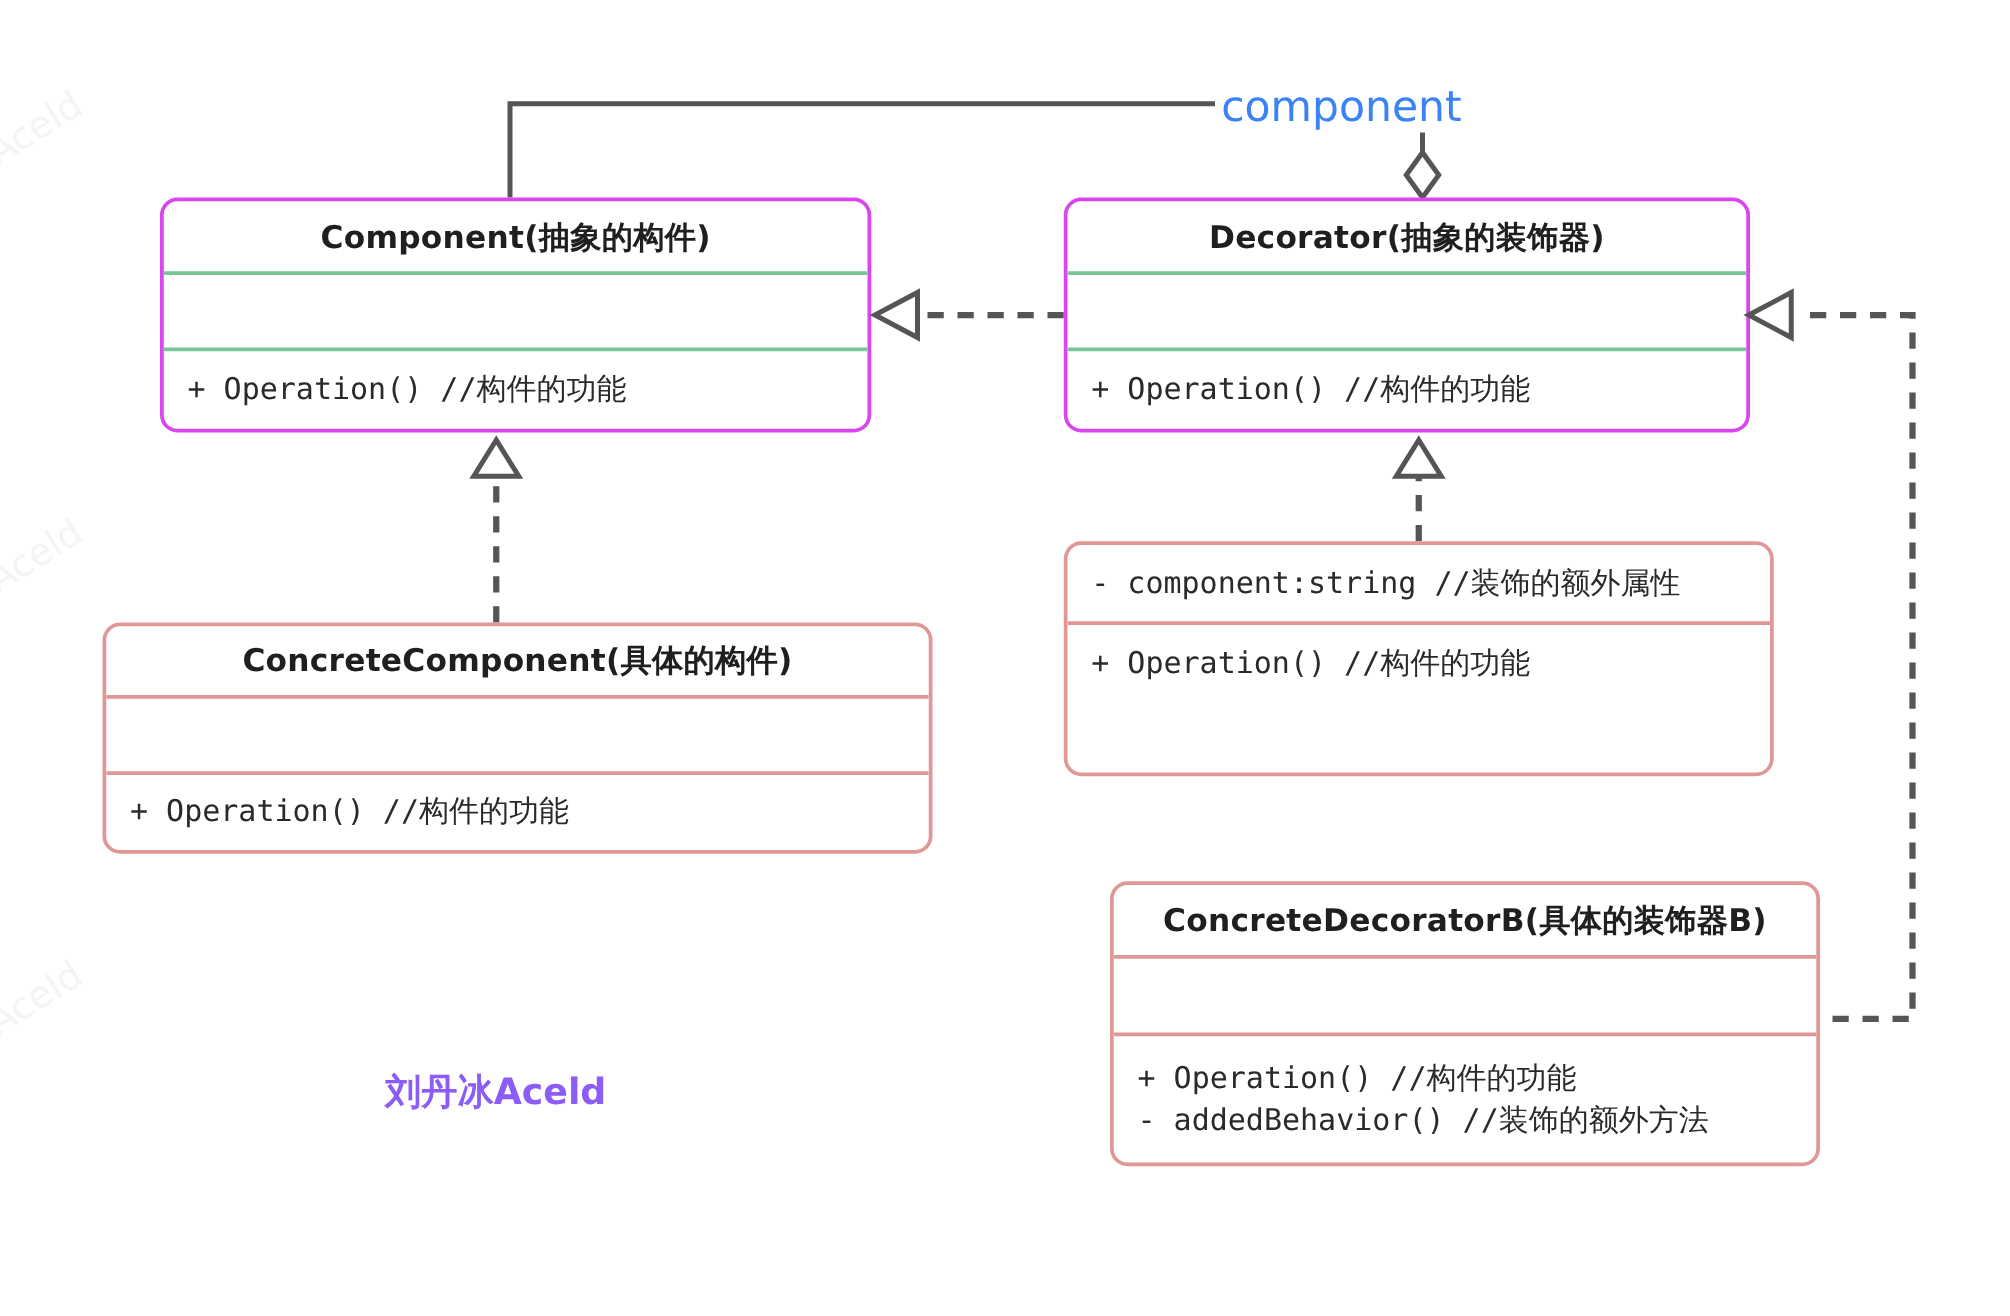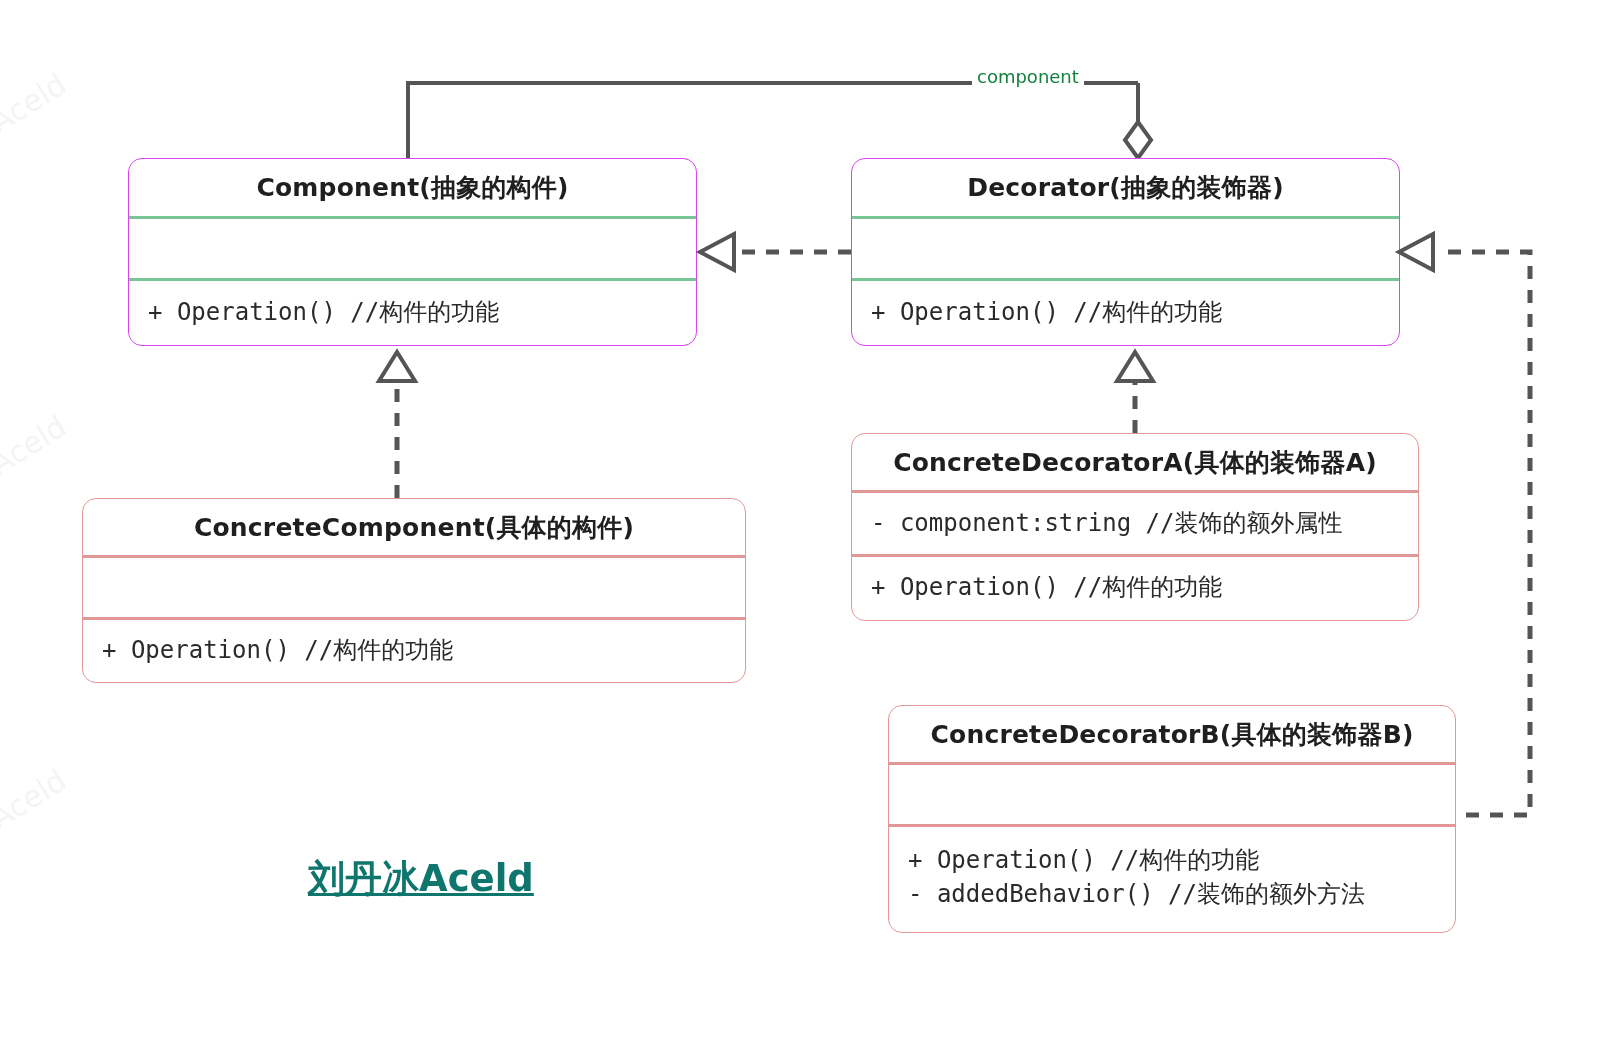--- a/index.html
+++ b/index.html
@@ -16,21 +16,21 @@
     width: 1608px;
     height: 1053px;
     background: #ffffff;
     overflow: hidden;
   }
 
   
   .uml-box {
     position: absolute;
     box-sizing: border-box;
-    border: 1px solid #d946ef;
+    border: 3px solid #d946ef;
     border-radius: 14px;
     background: #ffffff;
     display: flex;
     flex-direction: column;
     overflow: hidden;
     z-index: 5;
   }
   .uml-box.red {
     border-color: #e29797;
   }
@@ -84,38 +84,37 @@
     width: 1608px;
     height: 1053px;
     z-index: 8;
     pointer-events: none;
   }
 
   
   .edge-label {
     position: absolute;
     font-family: "DejaVu Sans", sans-serif;
-    font-size: 18px;
-    color: #15803d;
+    font-size: 34px;
+    color: #3b82f6;
     background: #ffffff;
     padding: 0 5px;
     z-index: 9;
     white-space: nowrap;
   }
 
   
   .wm-center {
     position: absolute;
     font-family: "DejaVu Sans", sans-serif;
     font-weight: bold;
-    font-size: 37px;
-    color: #0f766e;
+    font-size: 29px;
+    color: #8b5cf6;
     z-index: 1;
     white-space: nowrap;
-    text-decoration: underline;
   }
   .wm-edge {
     position: absolute;
     font-family: "DejaVu Sans", sans-serif;
     font-size: 30px;
     color: #f4f4f4;
     transform: rotate(-32deg);
     transform-origin: left top;
     z-index: 1;
     white-space: nowrap;
@@ -185,23 +184,20 @@
     <div class="uml-row" style="height:59px;">
       <div class="uml-title">ConcreteComponent(具体的构件)</div>
     </div>
     <div class="uml-row empty" style="height:62px;"></div>
     <div class="uml-row" style="height:61px;">
       <div class="uml-member">+ Operation() //构件的功能</div>
     </div>
   </div>
 
   <div class="uml-box red" style="left:851px; top:433px; width:568px; height:188px;">
-    <div class="uml-row" style="height:59px;">
-      <div class="uml-title">ConcreteDecoratorA(具体的装饰器A)</div>
-    </div>
     <div class="uml-row" style="height:64px;">
       <div class="uml-member">- component:string //装饰的额外属性</div>
     </div>
     <div class="uml-row" style="height:61px;">
       <div class="uml-member">+ Operation() //构件的功能</div>
     </div>
   </div>
 
   <div class="uml-box red" style="left:888px; top:705px; width:568px; height:228px;">
     <div class="uml-row" style="height:59px;">

